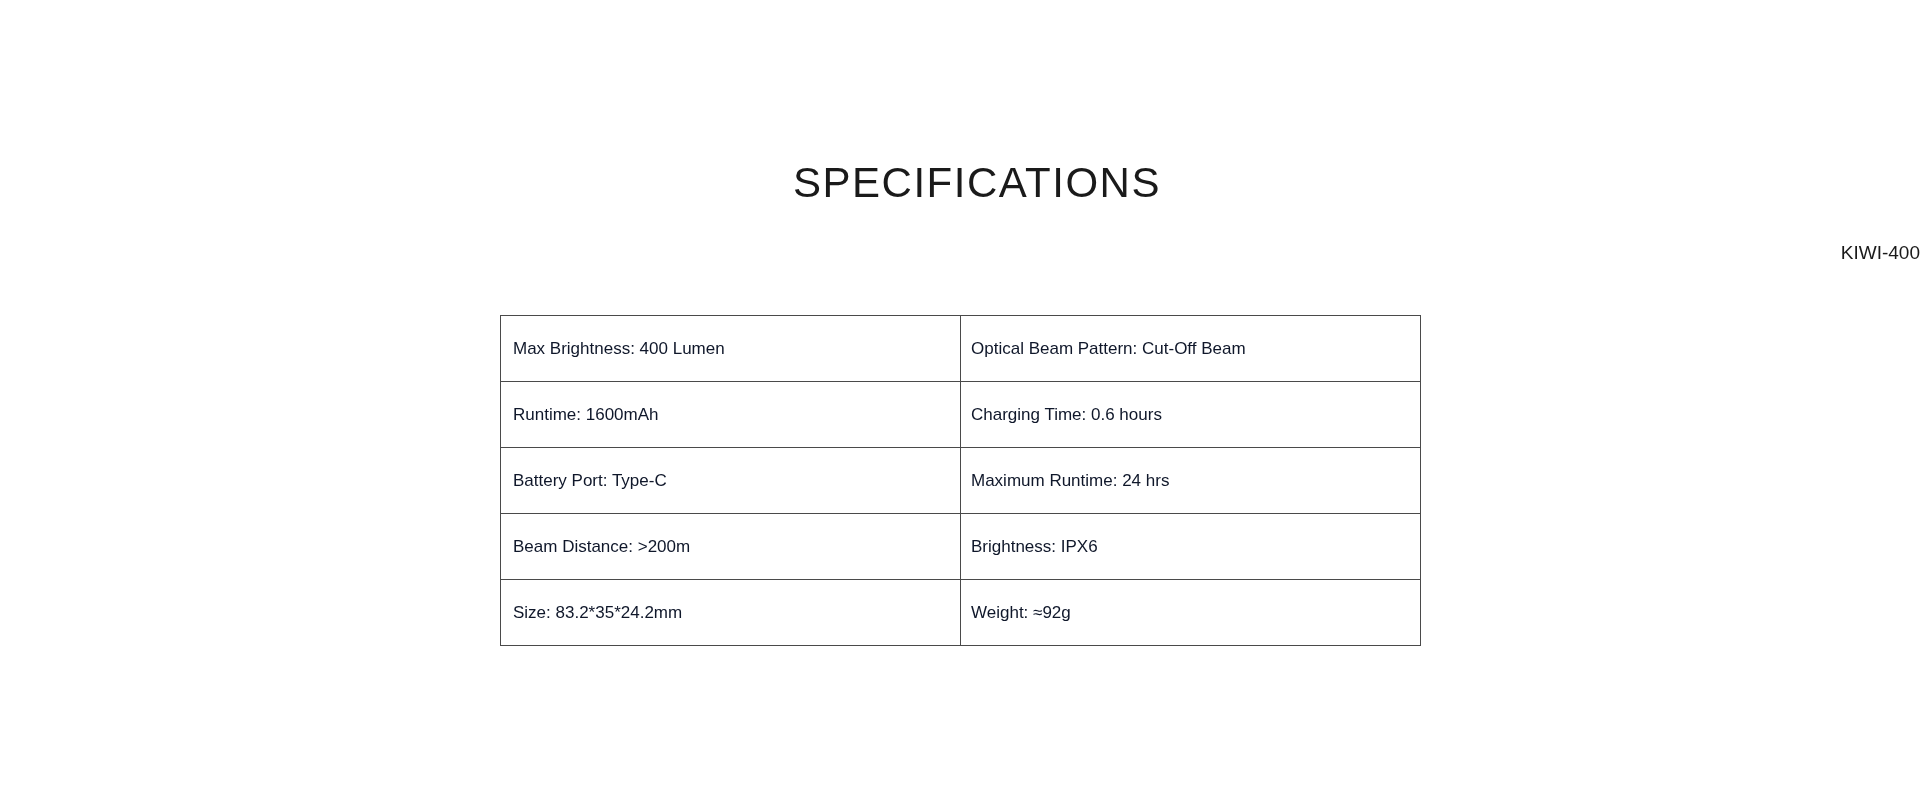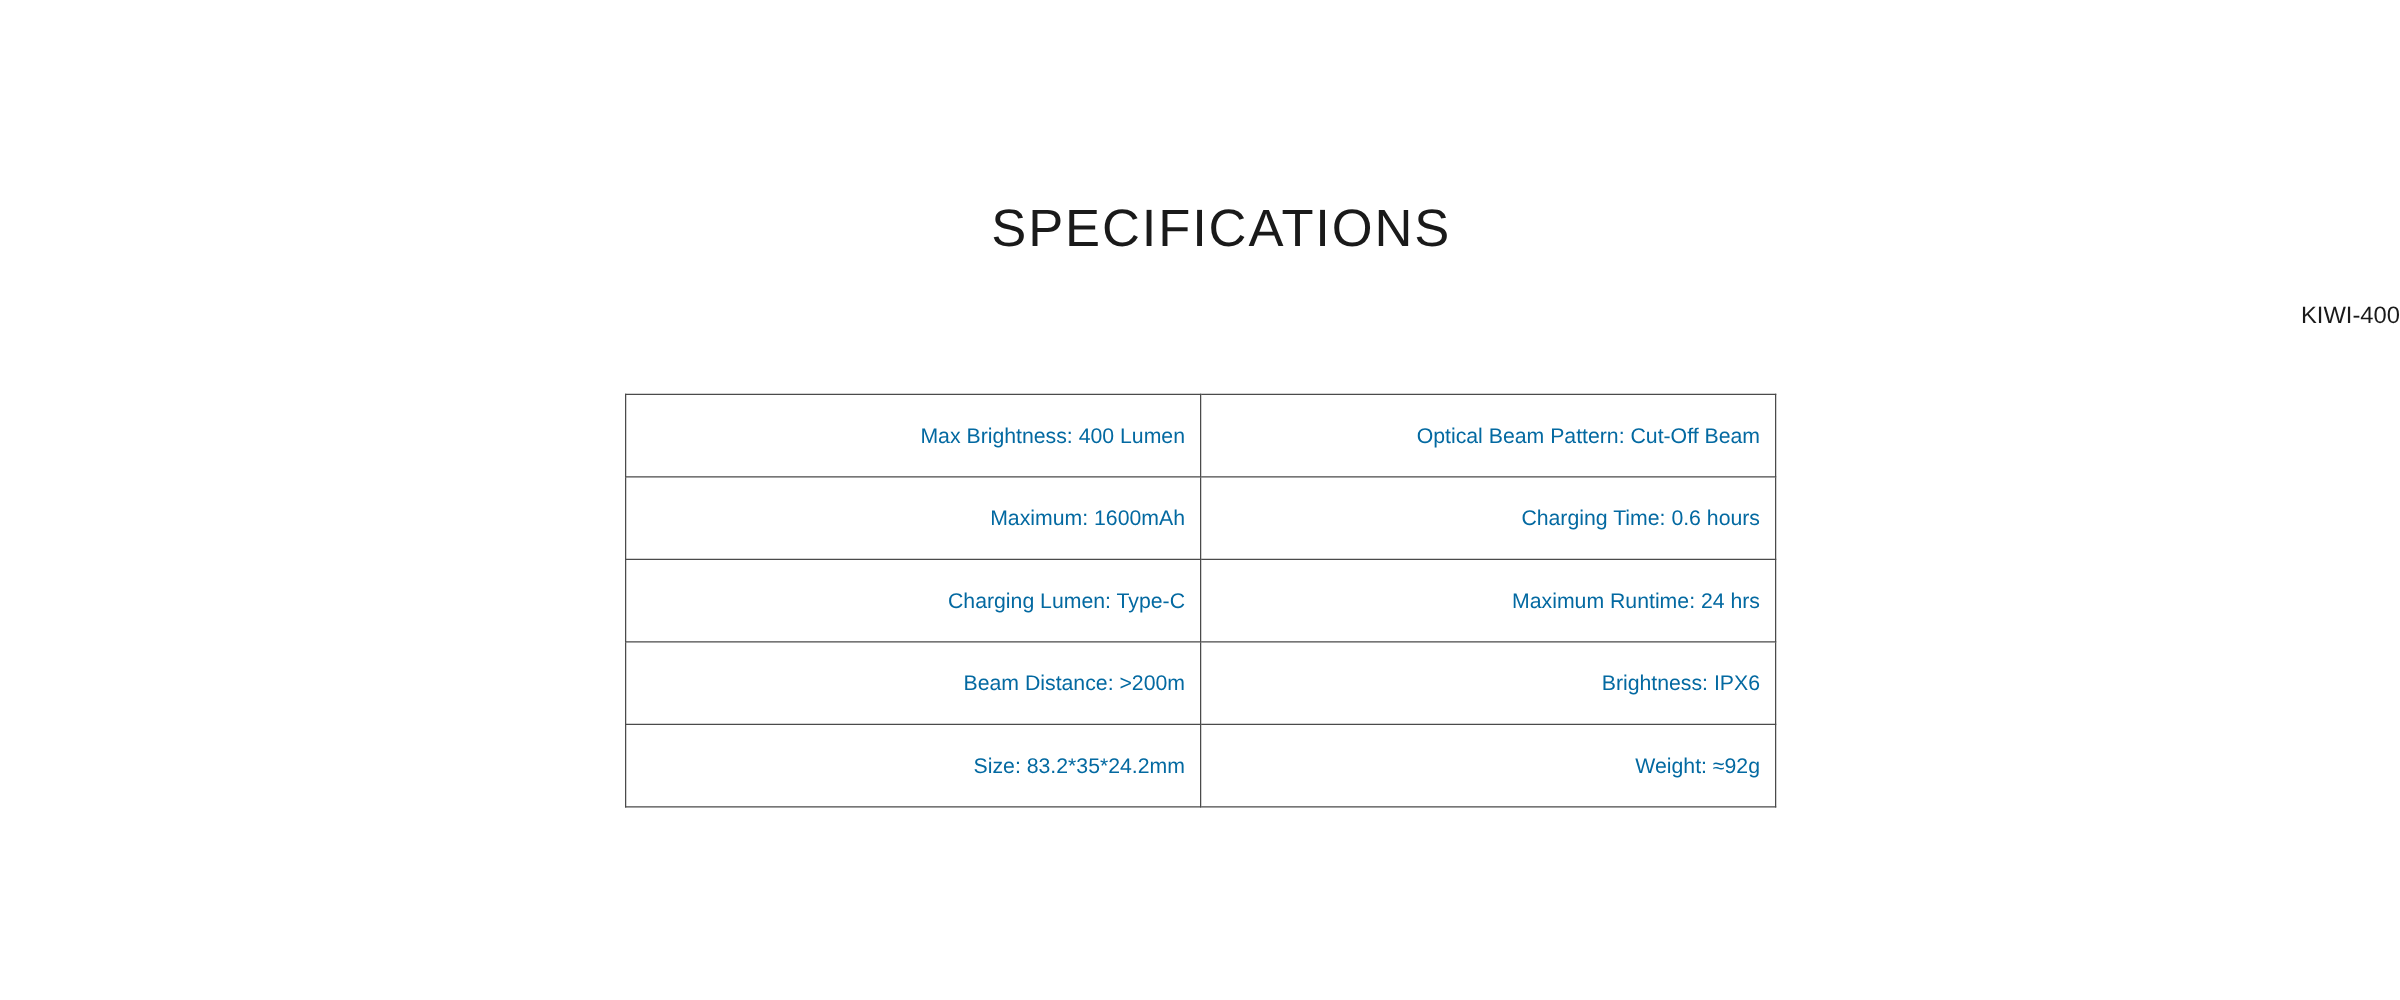--- a/index.html
+++ b/index.html
@@ -53,22 +53,22 @@
   table.spec-table {
     border-collapse: collapse;
     width: 920px;
     table-layout: fixed;
   }
   table.spec-table td {
     border: 1px solid #4a4a4a;
     height: 66px;
     font-size: 17px;
     font-weight: 400;
-    color: #0369a1;
-    text-align: right;
+    color: #0f172a;
+    text-align: left;
     vertical-align: middle;
     padding: 0 12px;
     box-sizing: border-box;
     margin-left: 47px;
   }
   table.spec-table td.col-left {
     width: 460px;
   }
   table.spec-table td.col-right {
     width: 460px;
@@ -85,25 +85,25 @@
   <div class="spec-subtitle">KIWI-400</div>
 
   <div class="spec-table-wrap">
     <table class="spec-table">
       <tbody>
         <tr>
           <td class="col-left">Max Brightness: 400 Lumen</td>
           <td class="col-right">Optical Beam Pattern: Cut-Off Beam</td>
         </tr>
         <tr>
-          <td class="col-left">Maximum: 1600mAh</td>
+          <td class="col-left">Runtime: 1600mAh</td>
           <td class="col-right">Charging Time: 0.6 hours</td>
         </tr>
         <tr>
-          <td class="col-left">Charging Lumen: Type-C</td>
+          <td class="col-left">Battery Port: Type-C</td>
           <td class="col-right">Maximum Runtime: 24 hrs</td>
         </tr>
         <tr>
           <td class="col-left">Beam Distance: &gt;200m</td>
           <td class="col-right">Brightness: IPX6</td>
         </tr>
         <tr>
           <td class="col-left">Size: 83.2*35*24.2mm</td>
           <td class="col-right">Weight: ≈92g</td>
         </tr>

